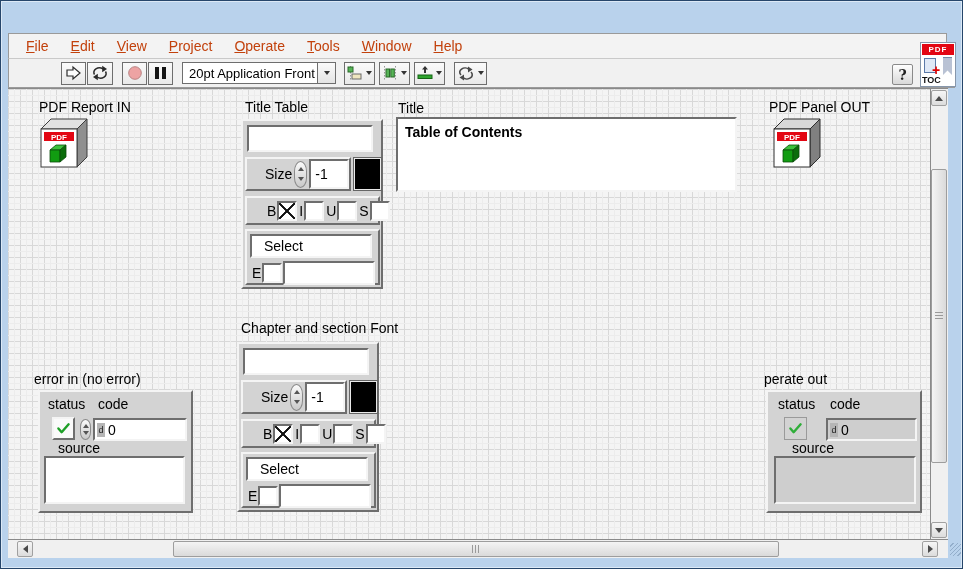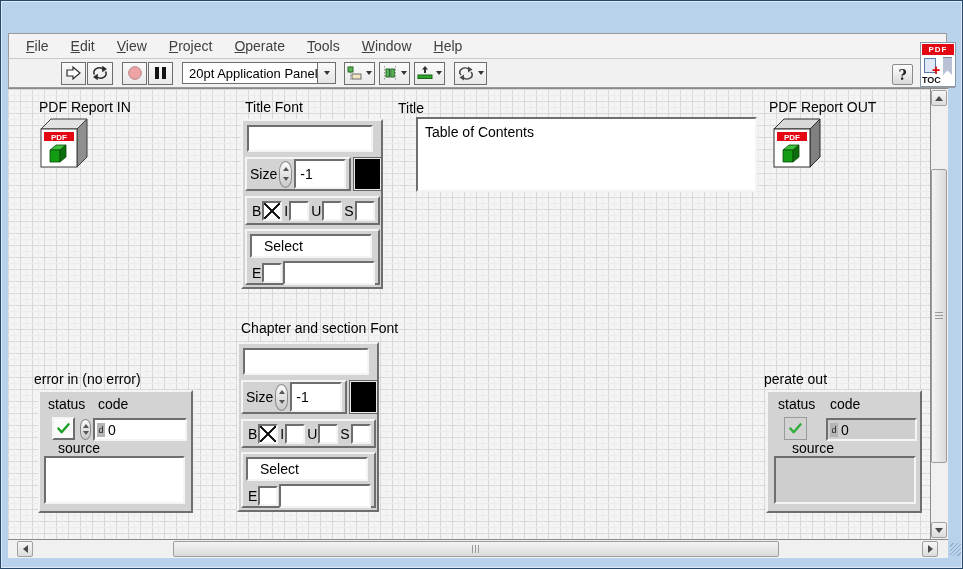--- a/index.html
+++ b/index.html
@@ -21,21 +21,21 @@
   .wbtn{height:21px;border:1px solid #51708f;border-radius:3px;
     background:linear-gradient(#fdfeff,#e6ebf2 45%,#cdd7e3);
     display:flex;align-items:center;justify-content:center;box-shadow:inset 0 1px 0 rgba(255,255,255,.8);}
   .wbtn.min{width:31px;} .wbtn.max{width:28px;} 
   .wbtn.close{width:45px;border-color:#7c2b1c;background:linear-gradient(#f4b3a7,#e2654c 45%,#c0371f);}
   .glyph-min{width:10px;height:3px;background:#333;margin-top:8px;}
   .glyph-max{width:9px;height:8px;border:1px solid #333;border-top-width:3px;background:transparent;}
   
   .menubar{position:absolute;left:7px;top:32px;width:939px;height:26px;
     background:#f3f3f3;border:1px solid #9a9a9a;border-bottom:1px solid #c9c9c9;
-    display:flex;align-items:center;padding-left:6px;font-size:14px;color:#404040;}
+    display:flex;align-items:center;padding-left:6px;font-size:14px;color:#c2410c;}
   .mitem{padding:3px 11px;cursor:default;}
   
   .toolbar{position:absolute;left:7px;top:58px;width:947px;height:29px;
     background:#f1f1f1;border:1px solid #9a9a9a;border-top:none;
     display:flex;align-items:center;padding-left:52px;}
   .tbtn{height:23px;min-width:25px;border:1px solid #6e6e6e;background:linear-gradient(#fafafa,#e9e9e9);
     display:flex;align-items:center;justify-content:center;margin-right:1px;padding:0 2px;}
   .gap8{margin-left:8px;} .gap4{margin-left:3px;}
   .fontbox{height:22px;width:136px;border:1px solid #6e6e6e;background:#fff;
     font-size:13px;display:flex;align-items:center;padding-left:6px;white-space:nowrap;overflow:hidden;}
@@ -68,21 +68,21 @@
     background-position:6px 6px,6px 6px,0 0,0 0;
     border-top:1px solid #8a8a8a;}
   .lbl{position:absolute;font-size:14px;color:#000;white-space:nowrap;}
   .raised{background:#d3d3d3;border:2px solid;border-color:#f4f4f4 #6e6e6e #6e6e6e #f4f4f4;}
   .sunken{background:#fff;border:2px solid;border-color:#6e6e6e #f4f4f4 #f4f4f4 #6e6e6e;}
   .sunken.grey{background:#cecece;}
   .cluster,.subcluster,.strip{position:absolute;}
   .cluster{background:#d3d3d3;}
   .field{position:absolute;font-size:14px;color:#000;}
   .namefield{line-height:23px;padding-left:4px;}
-  .strip{display:flex;align-items:center;padding-left:3px;}
+  .strip{display:flex;align-items:center;padding-left:18px;}
   .slbl{font-size:14px;margin-right:2px;}
   .spinner{width:13px;height:27px;border:1px solid #8a8a8a;border-radius:50%/38%;
     background:linear-gradient(#fbfbfb,#c9c9c9);display:flex;flex-direction:column;
     align-items:center;justify-content:space-evenly;flex:0 0 auto;}
   .spinner.mini{width:11px;height:21px;position:absolute;}
   .tri-up{width:0;height:0;border-left:3px solid transparent;border-right:3px solid transparent;border-bottom:4px solid #555;}
   .tri-down{width:0;height:0;border-left:3px solid transparent;border-right:3px solid transparent;border-top:4px solid #555;}
   .sizefield{position:static;width:52px;height:30px;line-height:26px;padding-left:4px;margin-left:2px;}
   .colorbox{position:absolute;background:#000;border:1px solid #666;box-shadow:0 0 0 1px #e9e9e9 inset;}
   .bius{justify-content:flex-start;}
@@ -156,21 +156,21 @@
       <svg width="18" height="16" viewBox="0 0 18 16">
         <circle cx="9" cy="8" r="6.3" fill="#eda3a3" stroke="#b98383"></circle>
       </svg>
     </span>
     <span class="tbtn">
       <span class="pausebars">
           <i></i>
           <i></i>
         </span>
     </span>
-    <span class="fontbox gap8">20pt Application Panel</span>
+    <span class="fontbox gap8">20pt Application Front</span>
     <span class="fontarrow">
         <span class="caret"></span>
       </span>
     <span class="tbtn gap8">
       <svg width="16" height="14" viewBox="0 0 16 14">
         <line x1="3.5" y1="0" x2="3.5" y2="14" stroke="#999" stroke-dasharray="1.5,1.5"></line>
         <rect x="1" y="1" width="5" height="5" fill="#56b456" stroke="#2a6a2a"></rect>
         <rect x="5" y="8" width="9" height="5" fill="#efe6c0" stroke="#6a6a6a"></rect>
       </svg>
         <span class="caret ddcaret"></span>
@@ -220,21 +220,21 @@
       <rect x="4" y="12" width="36" height="38" fill="#fff" stroke="#3c3c3c"></rect>
       <rect x="7" y="15" width="30" height="9" fill="#e30613"></rect>
       <text x="22" y="22.5" font-size="8" font-weight="bold" fill="#fff" text-anchor="middle">PDF</text>
       <g>
         <polygon points="13,33 19,28 29,28 23,33" fill="#3cc13c" stroke="#0a4d0a" stroke-width="0.8"></polygon>
         <polygon points="13,33 23,33 23,45 13,45" fill="#119c11" stroke="#0a4d0a" stroke-width="0.8"></polygon>
         <polygon points="23,33 29,28 29,40 23,45" fill="#0b6d0b" stroke="#0a4d0a" stroke-width="0.8"></polygon>
       </g>
     </svg>
 
-    <div class="lbl" style="left:237px;top:10px;">Title Font</div>
+    <div class="lbl" style="left:237px;top:10px;">Title Table</div>
     <div class="cluster raised" style="left:233px;top:30px;width:142px;height:170px;">
       <div class="field sunken namefield" style="left:4px;top:4px;width:126px;height:27px;"></div>
       <div class="strip raised" style="left:2px;top:36px;width:106px;height:34px;">
         <span class="slbl">Size</span>
         <span class="spinner">
             <span class="tri-up"></span>
             <span class="tri-down"></span>
           </span>
         <span class="field sunken sizefield">-1</span>
       </div>
@@ -253,23 +253,23 @@
         <div class="field sunken selectfield" style="left:3px;top:3px;width:122px;height:24px;">Select</div>
         <div class="erow" style="left:3px;top:30px;width:125px;height:24px;">
           <span class="blbl">E</span>
           <span class="cb" data-checked="false"></span>
           <span class="erect"></span>
         </div>
       </div>
     </div>
 
     <div class="lbl" style="left:390px;top:11px;">Title</div>
-    <div class="field sunken titlefield" style="left:408px;top:28px;width:341px;height:75px;">Table of Contents</div>
-
-    <div class="lbl" style="left:761px;top:10px;">PDF Report OUT</div>
+    <div class="field sunken titlefield" style="left:388px;top:28px;width:341px;height:75px;font-weight:bold;">Table of Contents</div>
+
+    <div class="lbl" style="left:761px;top:10px;">PDF Panel OUT</div>
     <svg style="position:absolute;left:762px;top:28px;" width="52" height="52" viewBox="0 0 52 52">
       <polygon points="4,12 14,2 50,2 40,12" fill="#d8d8d8" stroke="#2d2d2d"></polygon>
       <polygon points="40,12 50,2 50,40 40,50" fill="#808080" stroke="#2d2d2d"></polygon>
       <rect x="4" y="12" width="36" height="38" fill="#fff" stroke="#2d2d2d"></rect>
       <rect x="7" y="15" width="30" height="9" fill="#e30613"></rect>
       <text x="22" y="22.5" font-size="8" font-weight="bold" fill="#fff" text-anchor="middle">PDF</text>
       <g>
         <polygon points="13,33 19,28 29,28 23,33" fill="#3cc13c" stroke="#0a4d0a" stroke-width="0.8"></polygon>
         <polygon points="13,33 23,33 23,45 13,45" fill="#119c11" stroke="#0a4d0a" stroke-width="0.8"></polygon>
         <polygon points="23,33 29,28 29,40 23,45" fill="#0b6d0b" stroke="#0a4d0a" stroke-width="0.8"></polygon>

